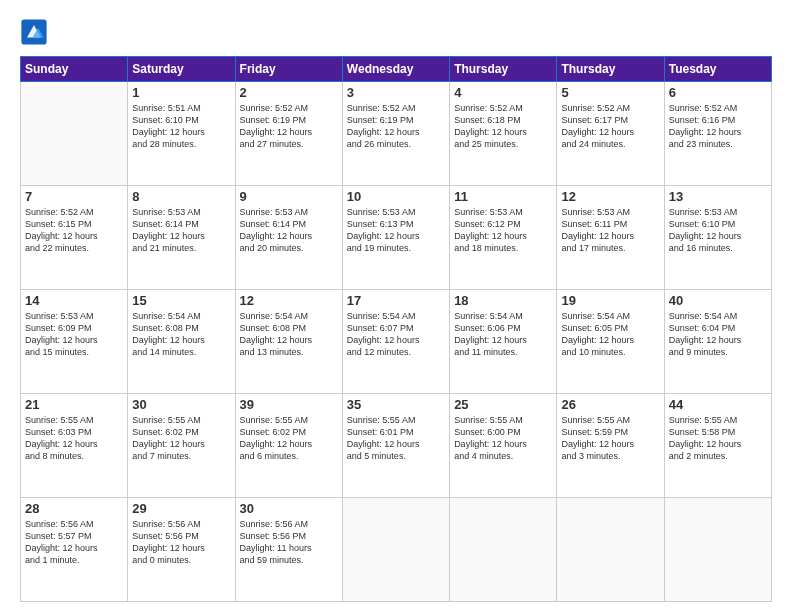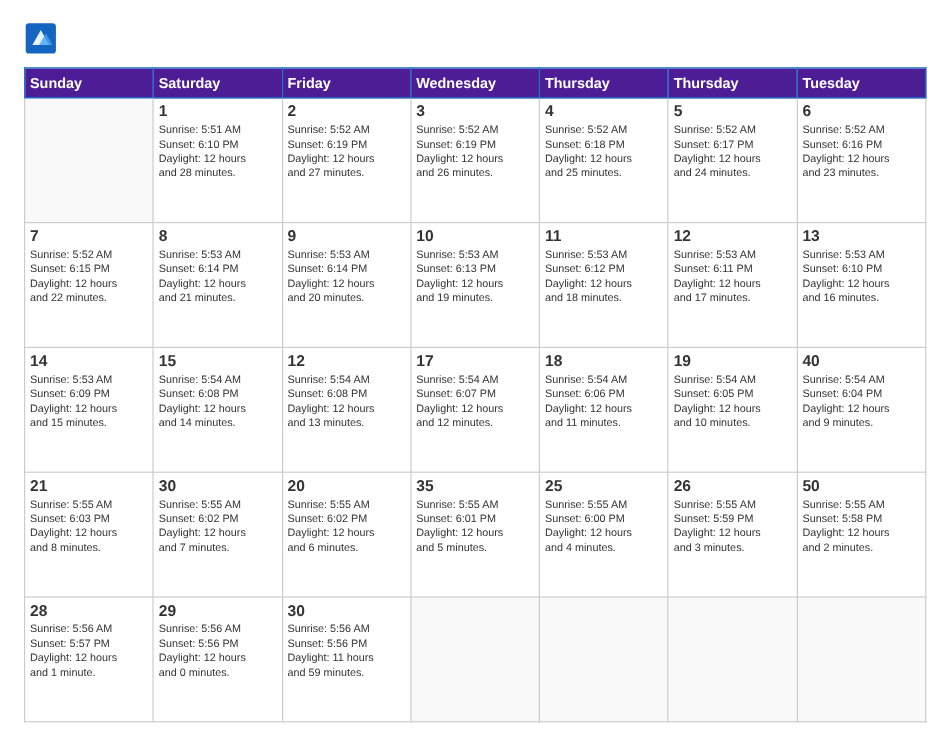--- a/index.html
+++ b/index.html
@@ -285,21 +285,21 @@
 and 8 minutes.</div>
           </td>
           <td>
             <span class="day-num">30</span>
             <div class="day-info" style="white-space: pre-line;">Sunrise: 5:55 AM
 Sunset: 6:02 PM
 Daylight: 12 hours
 and 7 minutes.</div>
           </td>
           <td>
-            <span class="day-num">20</span>
+            <span class="day-num">39</span>
             <div class="day-info" style="white-space: pre-line;">Sunrise: 5:55 AM
 Sunset: 6:02 PM
 Daylight: 12 hours
 and 6 minutes.</div>
           </td>
           <td>
             <span class="day-num">35</span>
             <div class="day-info" style="white-space: pre-line;">Sunrise: 5:55 AM
 Sunset: 6:01 PM
 Daylight: 12 hours
@@ -313,21 +313,21 @@
 and 4 minutes.</div>
           </td>
           <td>
             <span class="day-num">26</span>
             <div class="day-info" style="white-space: pre-line;">Sunrise: 5:55 AM
 Sunset: 5:59 PM
 Daylight: 12 hours
 and 3 minutes.</div>
           </td>
           <td>
-            <span class="day-num">50</span>
+            <span class="day-num">44</span>
             <div class="day-info" style="white-space: pre-line;">Sunrise: 5:55 AM
 Sunset: 5:58 PM
 Daylight: 12 hours
 and 2 minutes.</div>
           </td>
         </tr>
         <tr>
           <td>
             <span class="day-num">28</span>
             <div class="day-info" style="white-space: pre-line;">Sunrise: 5:56 AM

